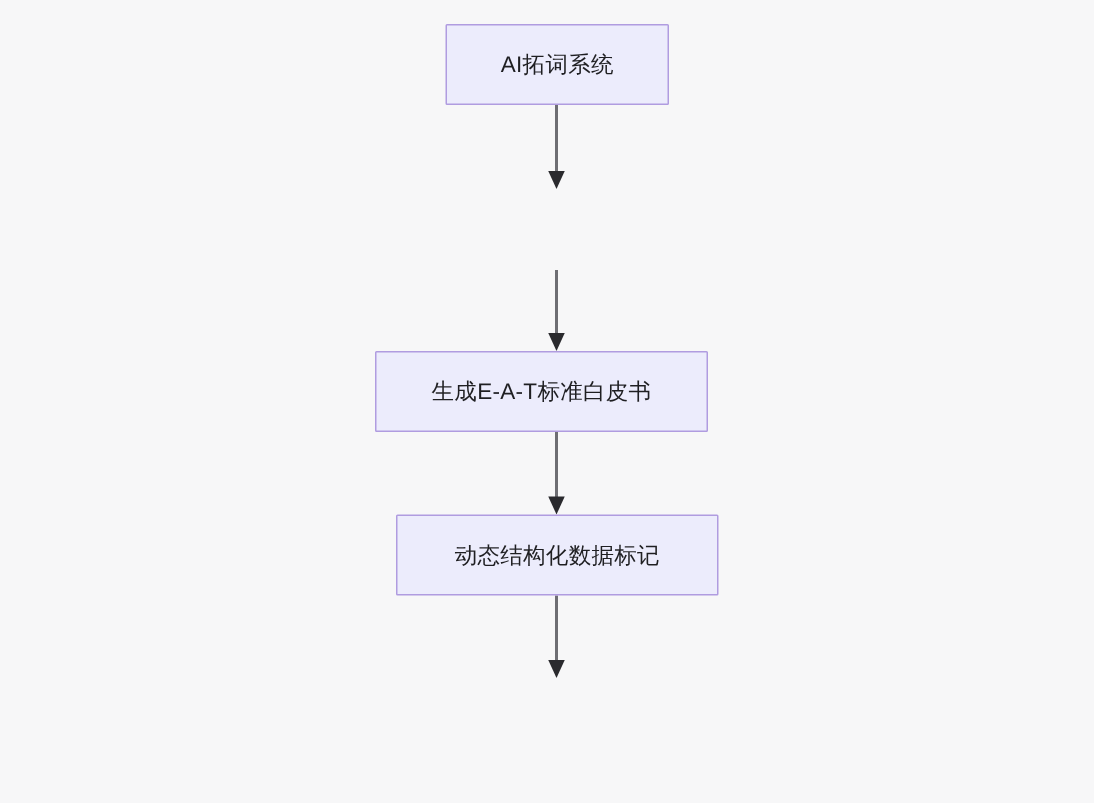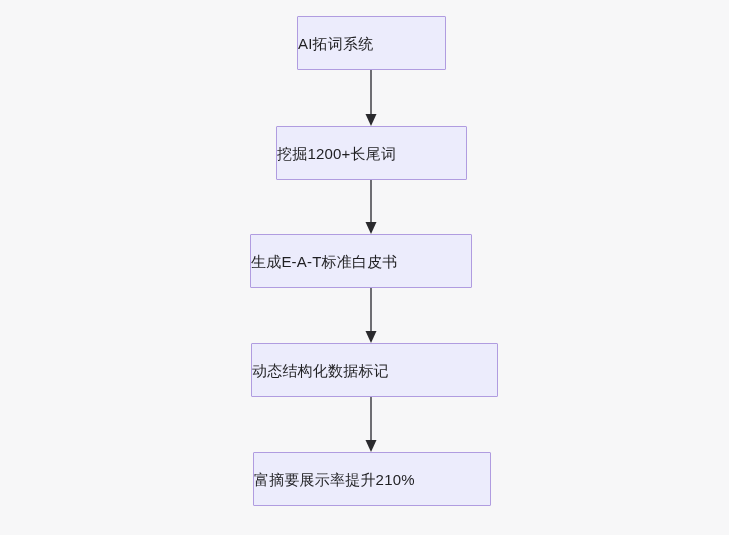--- a/index.html
+++ b/index.html
@@ -19,21 +19,21 @@
     height: 535px;
   }
   .node {
     position: absolute;
     box-sizing: border-box;
     background: #ececfc;
     border: 1.4px solid #b09ce0;
     border-radius: 1px;
     display: flex;
     align-items: center;
-    justify-content: flex-start;
+    justify-content: center;
   }
   .node-label {
     font-size: 15px;
     line-height: 1;
     color: #1f1f22;
     letter-spacing: 0.2px;
     white-space: nowrap;
     user-select: none;
   }
   .edge {
@@ -74,29 +74,23 @@
     <g>
       <line class="edge-line" x1="371" y1="397" x2="371" y2="443"></line>
       <polygon class="edge-head" points="371,452 365.5,440 376.5,440"></polygon>
     </g>
   </svg>
 
   <div class="node" style="left:297px; top:16px; width:149px; height:54px;">
     <span class="node-label">AI拓词系统</span>
   </div>
 
-  <div class="node" style="left:276px; top:126px; width:191px; height:54px;">
-    <span class="node-label">挖掘1200+长尾词</span>
-  </div>
 
   <div class="node" style="left:250px; top:234px; width:222px; height:54px;">
     <span class="node-label">生成E-A-T标准白皮书</span>
   </div>
 
-  <div class="node" style="left:251px; top:343px; width:247px; height:54px;">
+  <div class="node" style="left:264px; top:343px; width:215px; height:54px;">
     <span class="node-label">动态结构化数据标记</span>
   </div>
 
-  <div class="node" style="left:253px; top:452px; width:238px; height:54px;">
-    <span class="node-label">富摘要展示率提升210%</span>
-  </div>
 
 </div>
 
 </body></html>

